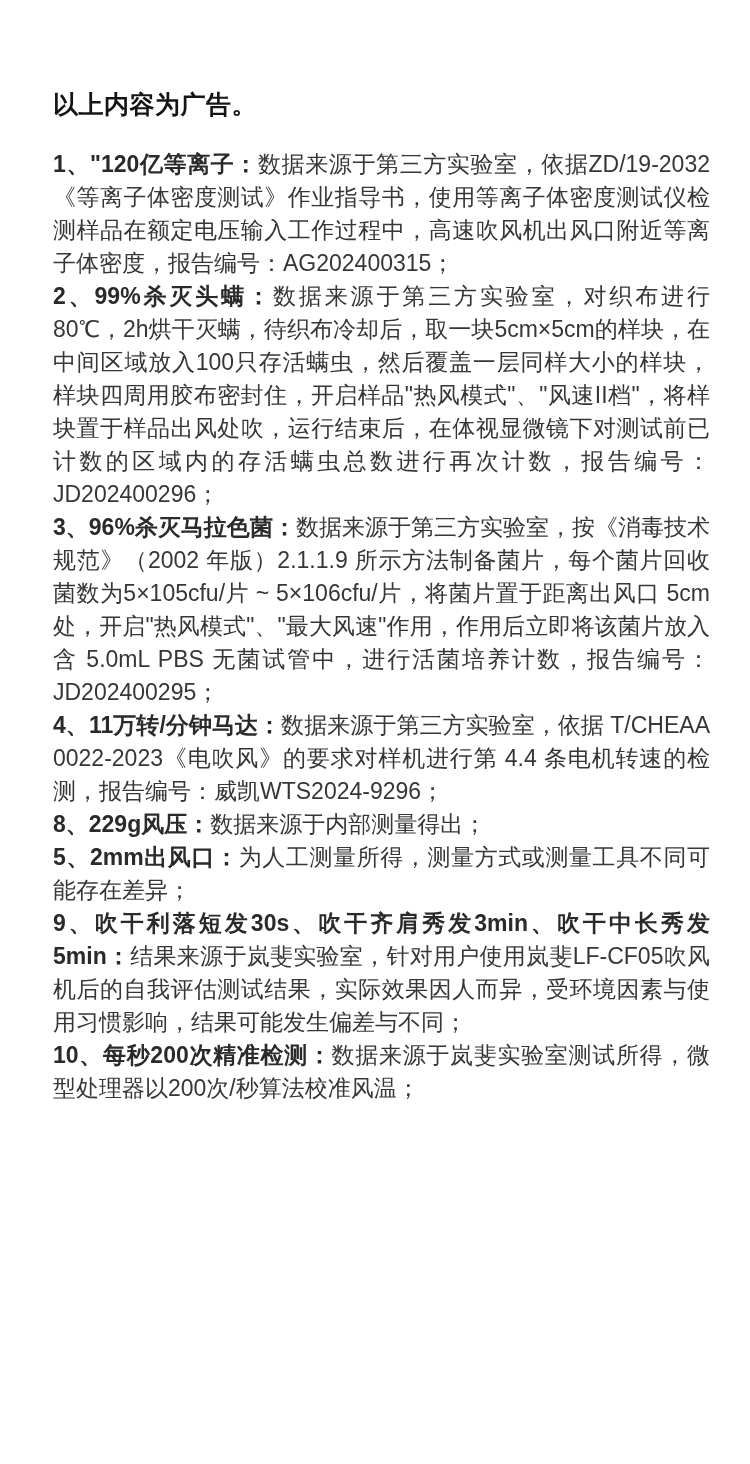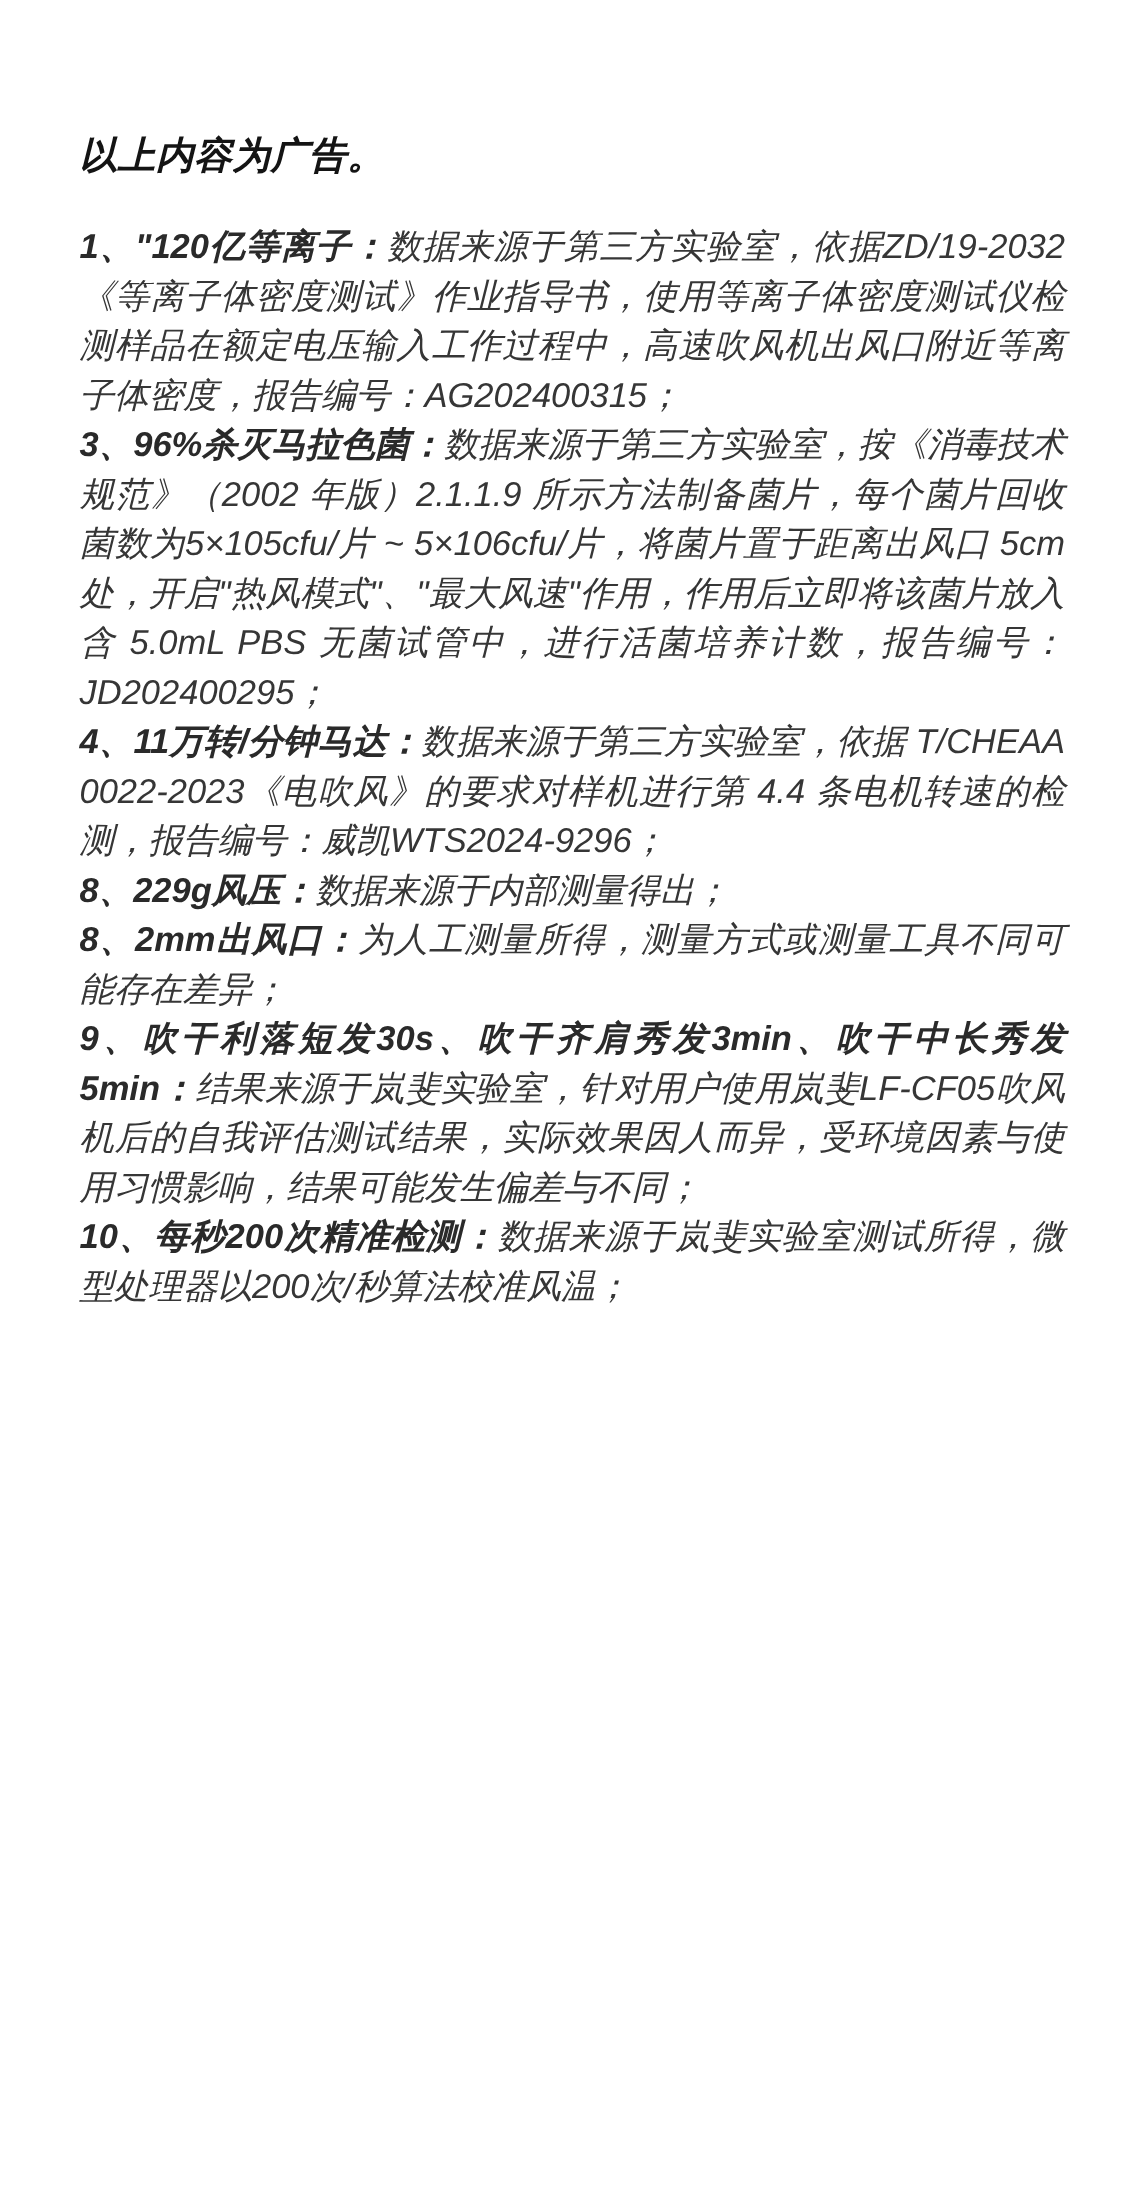--- a/index.html
+++ b/index.html
@@ -16,21 +16,20 @@
   }
   .page {
     position: absolute;
     top: 0;
     left: 0;
     width: 750px;
     height: 1464px;
     box-sizing: border-box;
     background: #ffffff;
     padding: 90px 40px 0 53px;
-    font-style: italic;
   }
   .page-title {
     margin: 0 0 30px 0;
     font-size: 25px;
     line-height: 28px;
     font-weight: 700;
     color: #141414;
     letter-spacing: 0.5px;
   }
   .item {
@@ -47,20 +46,21 @@
     color: #2a2a2a;
   }
 </style>
 </head>
 <body>
 
 <div class="page">
   <h1 class="page-title">以上内容为广告。</h1>
   <div id="disclaimer-list">
       <p class="item"><b>1、"120亿等离子：</b><span>数据来源于第三方实验室，依据ZD/19-2032《等离子体密度测试》作业指导书，使用等离子体密度测试仪检测样品在额定电压输入工作过程中，高速吹风机出风口附近等离子体密度，报告编号：AG202400315；</span></p>
+      <p class="item"><b>2、99%杀灭头螨：</b><span>数据来源于第三方实验室，对织布进行80℃，2h烘干灭螨，待织布冷却后，取一块5cm×5cm的样块，在中间区域放入100只存活螨虫，然后覆盖一层同样大小的样块，样块四周用胶布密封住，开启样品"热风模式"、"风速II档"，将样块置于样品出风处吹，运行结束后，在体视显微镜下对测试前已计数的区域内的存活螨虫总数进行再次计数，报告编号：JD202400296；</span></p>
       <p class="item"><b>3、96%杀灭马拉色菌：</b><span>数据来源于第三方实验室，按《消毒技术规范》（2002 年版）2.1.1.9 所示方法制备菌片，每个菌片回收菌数为5×105cfu/片 ~ 5×106cfu/片，将菌片置于距离出风口 5cm 处，开启"热风模式"、"最大风速"作用，作用后立即将该菌片放入含 5.0mL PBS 无菌试管中，进行活菌培养计数，报告编号：JD202400295；</span></p>
       <p class="item"><b>4、11万转/分钟马达：</b><span>数据来源于第三方实验室，依据 T/CHEAA 0022-2023《电吹风》的要求对样机进行第 4.4 条电机转速的检测，报告编号：威凯WTS2024-9296；</span></p>
       <p class="item"><b>8、229g风压：</b><span>数据来源于内部测量得出；</span></p>
-      <p class="item"><b>8、2mm出风口：</b><span>为人工测量所得，测量方式或测量工具不同可能存在差异；</span></p>
+      <p class="item"><b>5、2mm出风口：</b><span>为人工测量所得，测量方式或测量工具不同可能存在差异；</span></p>
       <p class="item"><b>9、吹干利落短发30s、吹干齐肩秀发3min、吹干中长秀发5min：</b><span>结果来源于岚斐实验室，针对用户使用岚斐LF-CF05吹风机后的自我评估测试结果，实际效果因人而异，受环境因素与使用习惯影响，结果可能发生偏差与不同；</span></p>
       <p class="item"><b>10、每秒200次精准检测：</b><span>数据来源于岚斐实验室测试所得，微型处理器以200次/秒算法校准风温；</span></p>
     </div>
 </div>
 
 </body></html>

